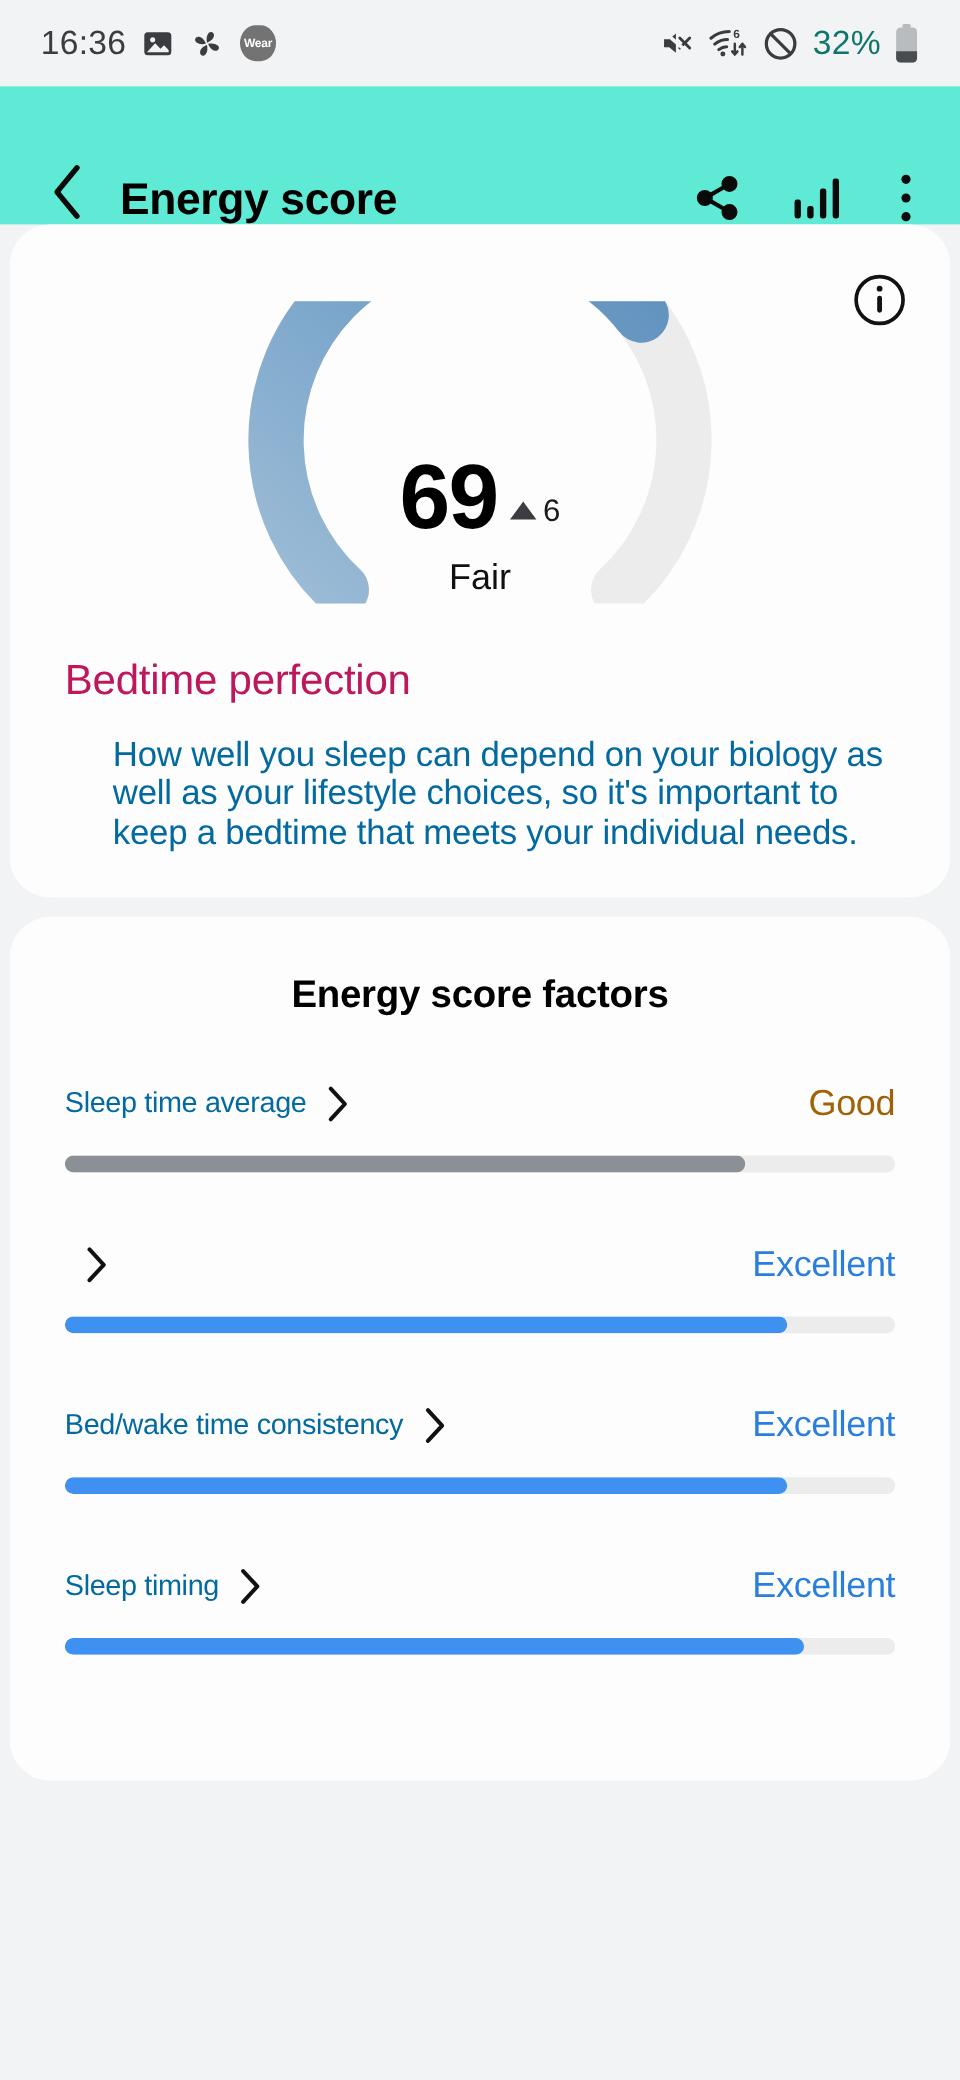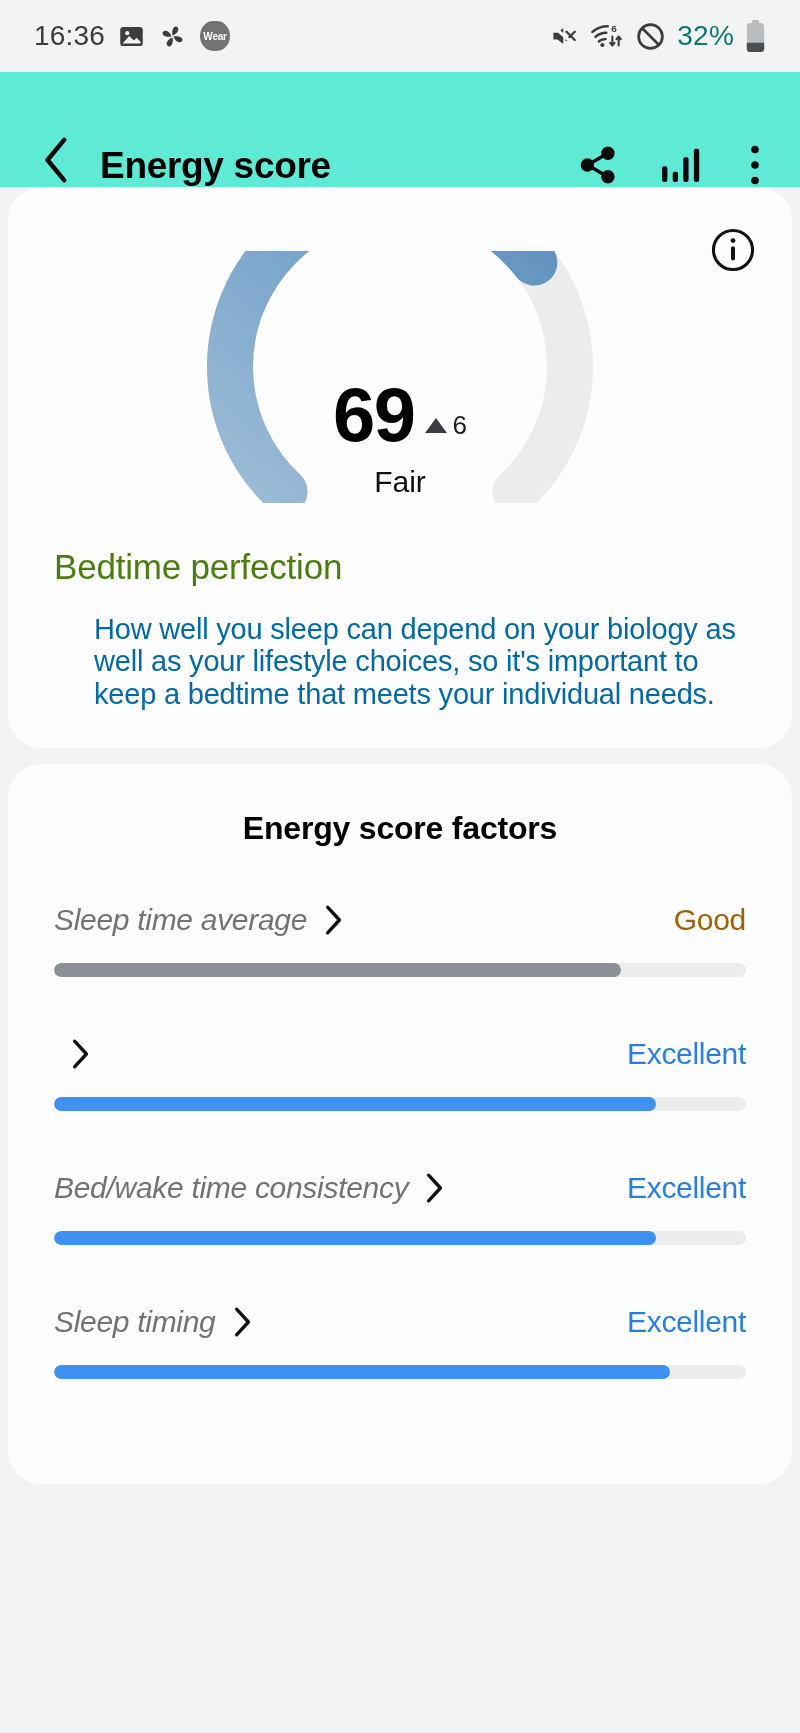--- a/index.html
+++ b/index.html
@@ -70,34 +70,34 @@
   .score-delta { display:flex; align-items:center; gap:6px; margin:0 0 10px 10px; }
   .tri-up {
     width:0;height:0;border-left:11px solid transparent;border-right:11px solid transparent;
     border-bottom:15px solid #3b3d40;
   }
   .delta-val { font-size:26px; color:#1c1c1c; }
   .score-label { font-size:30px; color:#101010; margin-top:14px; }
 
   
   .hero-text { padding:0 46px; margin-top:44px; }
-  .hero-title { font-size:35px; font-weight:400; color:#4d7c0f; letter-spacing:-.2px; }
+  .hero-title { font-size:35px; font-weight:400; color:#be185d; letter-spacing:-.2px; }
   .hero-body {
     font-size:29px; line-height:1.12; color:#0369a1;
     margin-top:26px; letter-spacing:-.2px;margin-left:40px;
   }
 
   
   .card-factors { padding:46px 46px 30px 46px; min-height:720px; }
   .factors-title { font-size:32px; font-weight:700; color:#000; letter-spacing:-.2px;text-align:center; }
 
   .factor { margin-top:60px; }
   .factor:first-of-type { margin-top:56px; }
   .factor-head { display:flex; align-items:center; }
-  .factor-name { font-size:30px; color:#737373; letter-spacing:-.3px;font-style:italic; }
+  .factor-name { font-size:24px; color:#0369a1; letter-spacing:-.3px; }
   .factor-chev { margin-left:16px; display:flex; align-items:center; }
   .factor-rating { margin-left:auto; font-size:30px; letter-spacing:-.3px; }
 
   .bar-track {
     height:14px; border-radius:8px; background:#ececec;
     margin-top:26px; overflow:hidden;
   }
   .bar-fill { height:100%; border-radius:8px; }
   .fill-gray { background:#8b9096; }
   .fill-blue { background:#3e91f0; }

